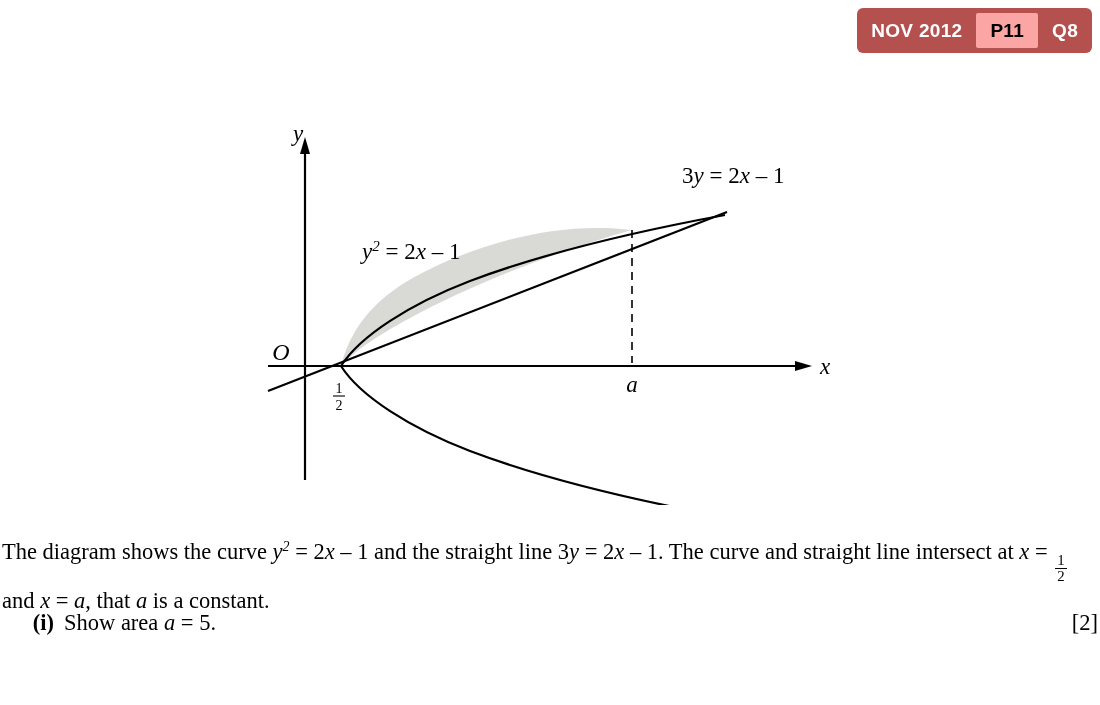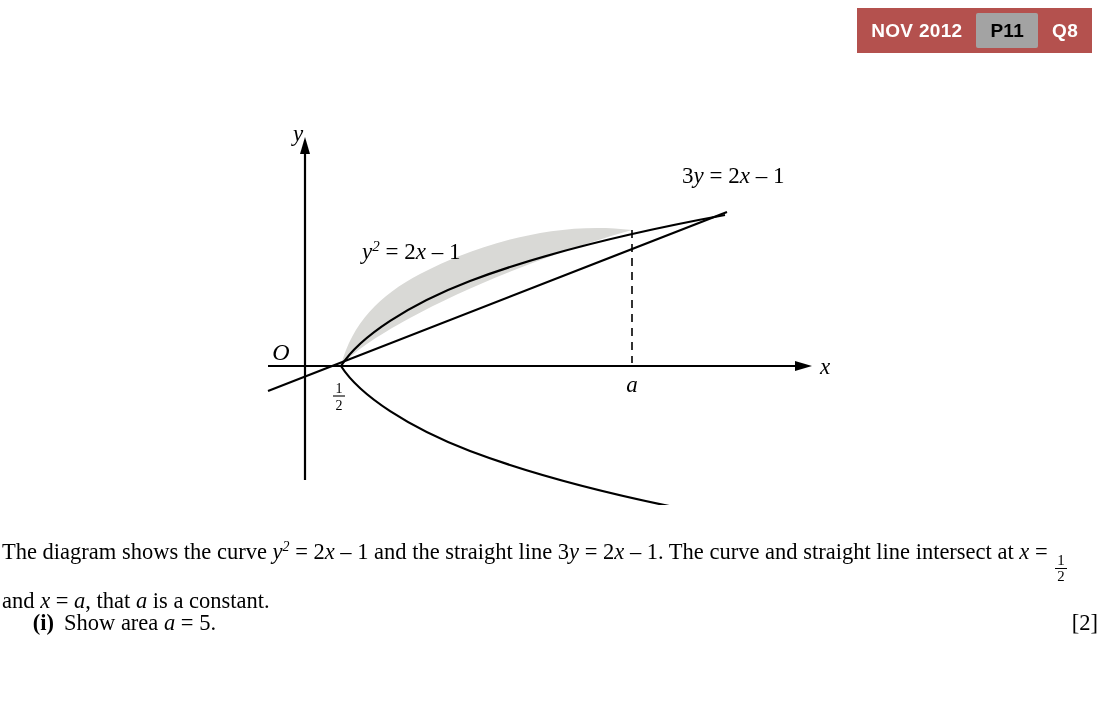--- a/index.html
+++ b/index.html
@@ -17,37 +17,37 @@
   }
 
   
   .exam-tag {
     position: absolute;
     top: 8px;
     right: 8px;
     display: flex;
     align-items: stretch;
     background: #b4514e;
-    border-radius: 0;
+    border-radius: 6px;
     overflow: hidden;
     font-family: "Liberation Sans", sans-serif;
     font-weight: bold;
     font-size: 19px;
     height: 45px;
   }
   .exam-tag .seg {
     display: flex;
     align-items: center;
     justify-content: center;
     padding: 0 14px;
     color: #ffffff;
     letter-spacing: 0.3px;
   }
   .exam-tag .seg.light {
-    background: #a3a3a3;
+    background: #fca5a5;
     color: #000000;
     margin: 5px 0;
     border-radius: 2px;
   }
 
   
   .figure {
     position: absolute;
     left: 0;
     top: 55px;

